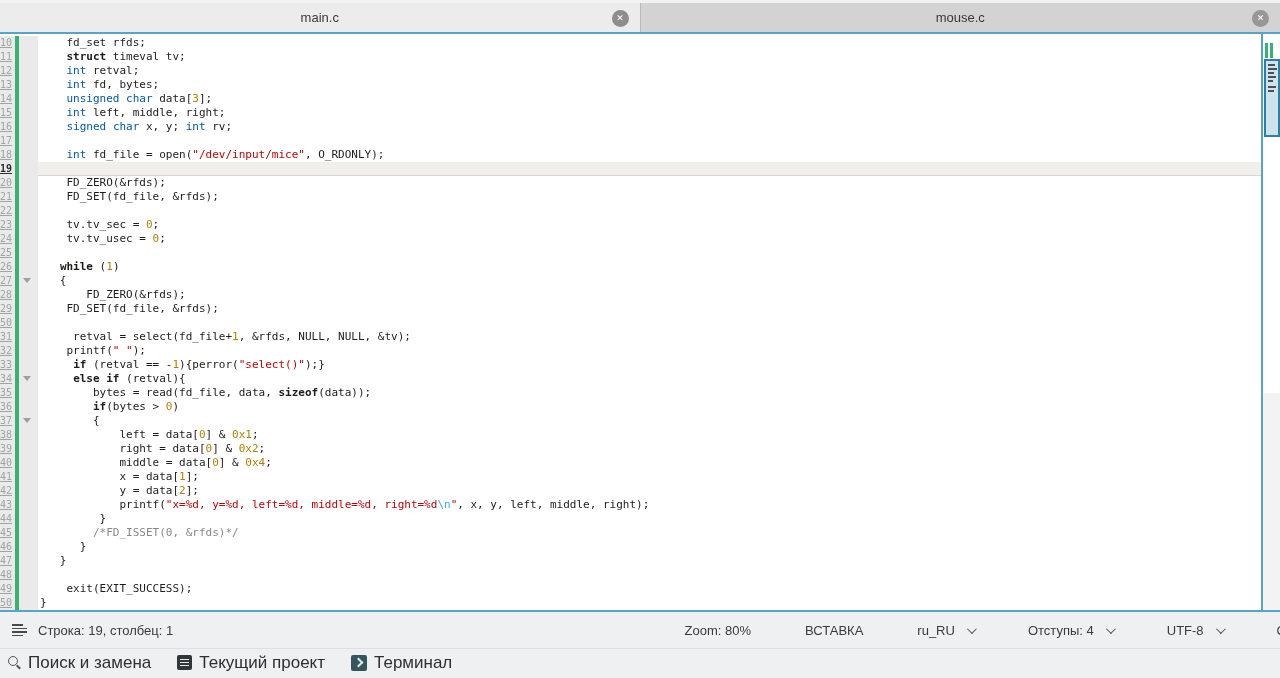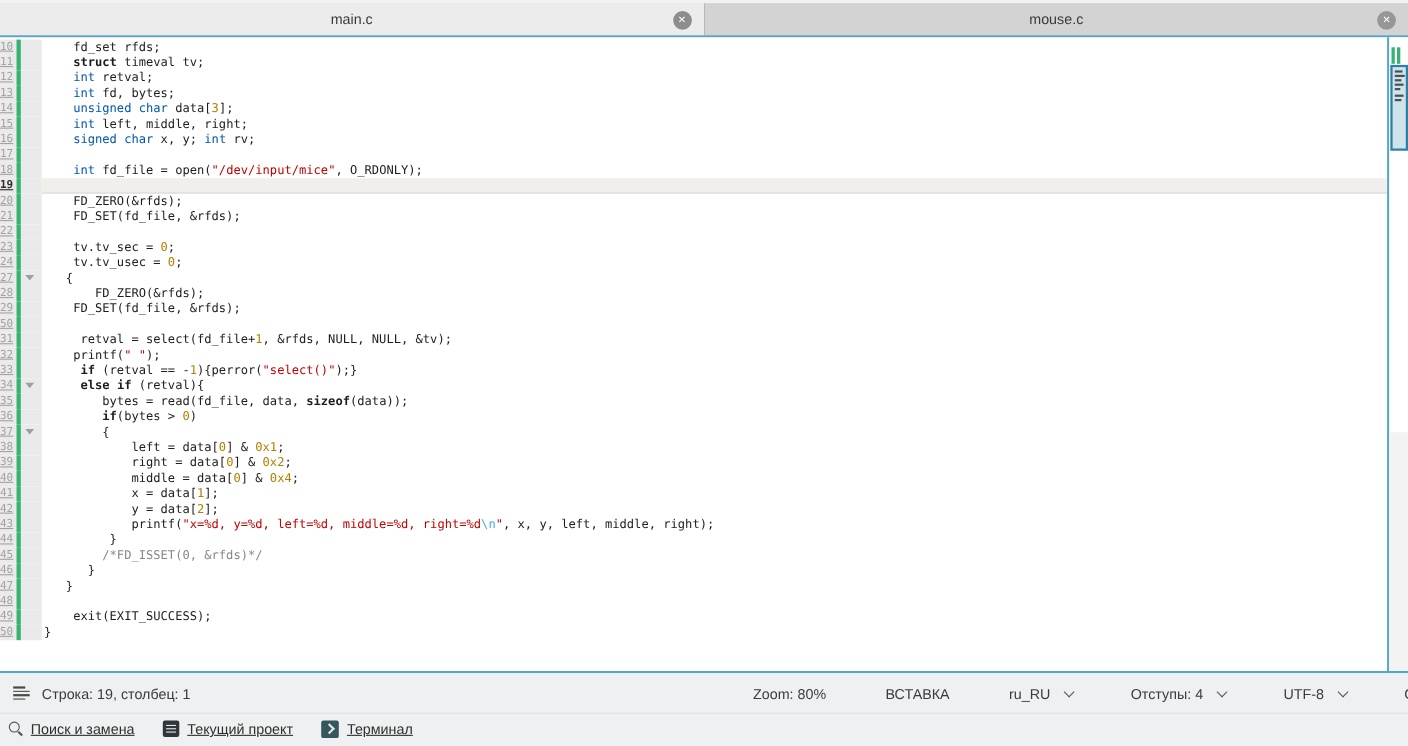--- a/index.html
+++ b/index.html
@@ -66,21 +66,21 @@
   .lines-icon span { position:absolute; left:0; height:1.6px; background:#4a4a4a; }
   .lines-icon span:nth-child(1){ top:0; width:11px; }
   .lines-icon span:nth-child(2){ top:3.5px; width:15px; }
   .lines-icon span:nth-child(3){ top:7px; width:15px; }
   .lines-icon span:nth-child(4){ top:10.5px; width:11px; }
   .sb-syntax { margin-right:-6px; }
 
   
   .toolbar { height:28px; background:#eff0f1; border-top:1px solid #dddfe1;
              display:flex; align-items:center; gap:26px; padding-left:8px;
-             font-size:13px; color:#2f2f2f;text-decoration:underline; }
+             font-size:17px; color:#2f2f2f; }
   .tb-btn { display:flex; align-items:center; gap:7px; cursor:pointer; }
   .search-icon { width:13px; height:13px; position:relative; display:inline-block; }
   .search-icon::before { content:""; position:absolute; width:8px; height:8px;
       border:1.6px solid #555; border-radius:50%; left:0; top:0; }
   .search-icon::after { content:""; position:absolute; width:5px; height:1.7px;
       background:#555; left:8px; top:9.5px; transform:rotate(45deg); }
   .project-icon { width:15px; height:15px; background:#31363b; border-radius:2px;
       position:relative; display:inline-block; }
   .project-icon::before { content:""; position:absolute; left:3px; top:3.5px; width:9px;
       height:1.6px; background:#e8e8e8; box-shadow:0 3px 0 #e8e8e8, 0 6px 0 #e8e8e8; }
@@ -192,20 +192,32 @@
           <div class="ln">23</div>
           <div class="modbar"></div>
           <div class="foldcol"></div>
           <pre class="codetext"><span class="tk-n">    tv.tv_sec = </span><span class="tk-v">0</span><span class="tk-n">;</span></pre>
         </div>
         <div class="line">
           <div class="ln">24</div>
           <div class="modbar"></div>
           <div class="foldcol"></div>
           <pre class="codetext"><span class="tk-n">    tv.tv_usec = </span><span class="tk-v">0</span><span class="tk-n">;</span></pre>
+        </div>
+        <div class="line">
+          <div class="ln">25</div>
+          <div class="modbar"></div>
+          <div class="foldcol"></div>
+          <pre class="codetext"></pre>
+        </div>
+        <div class="line">
+          <div class="ln">26</div>
+          <div class="modbar"></div>
+          <div class="foldcol"></div>
+          <pre class="codetext"><span class="tk-n">   </span><span class="tk-k">while</span><span class="tk-n"> (</span><span class="tk-v">1</span><span class="tk-n">)</span></pre>
         </div>
         <div class="line">
           <div class="ln">27</div>
           <div class="modbar"></div>
           <div class="foldcol">
             <div class="foldtri"></div>
           </div>
           <pre class="codetext"><span class="tk-n">   {</span></pre>
         </div>
         <div class="line">

